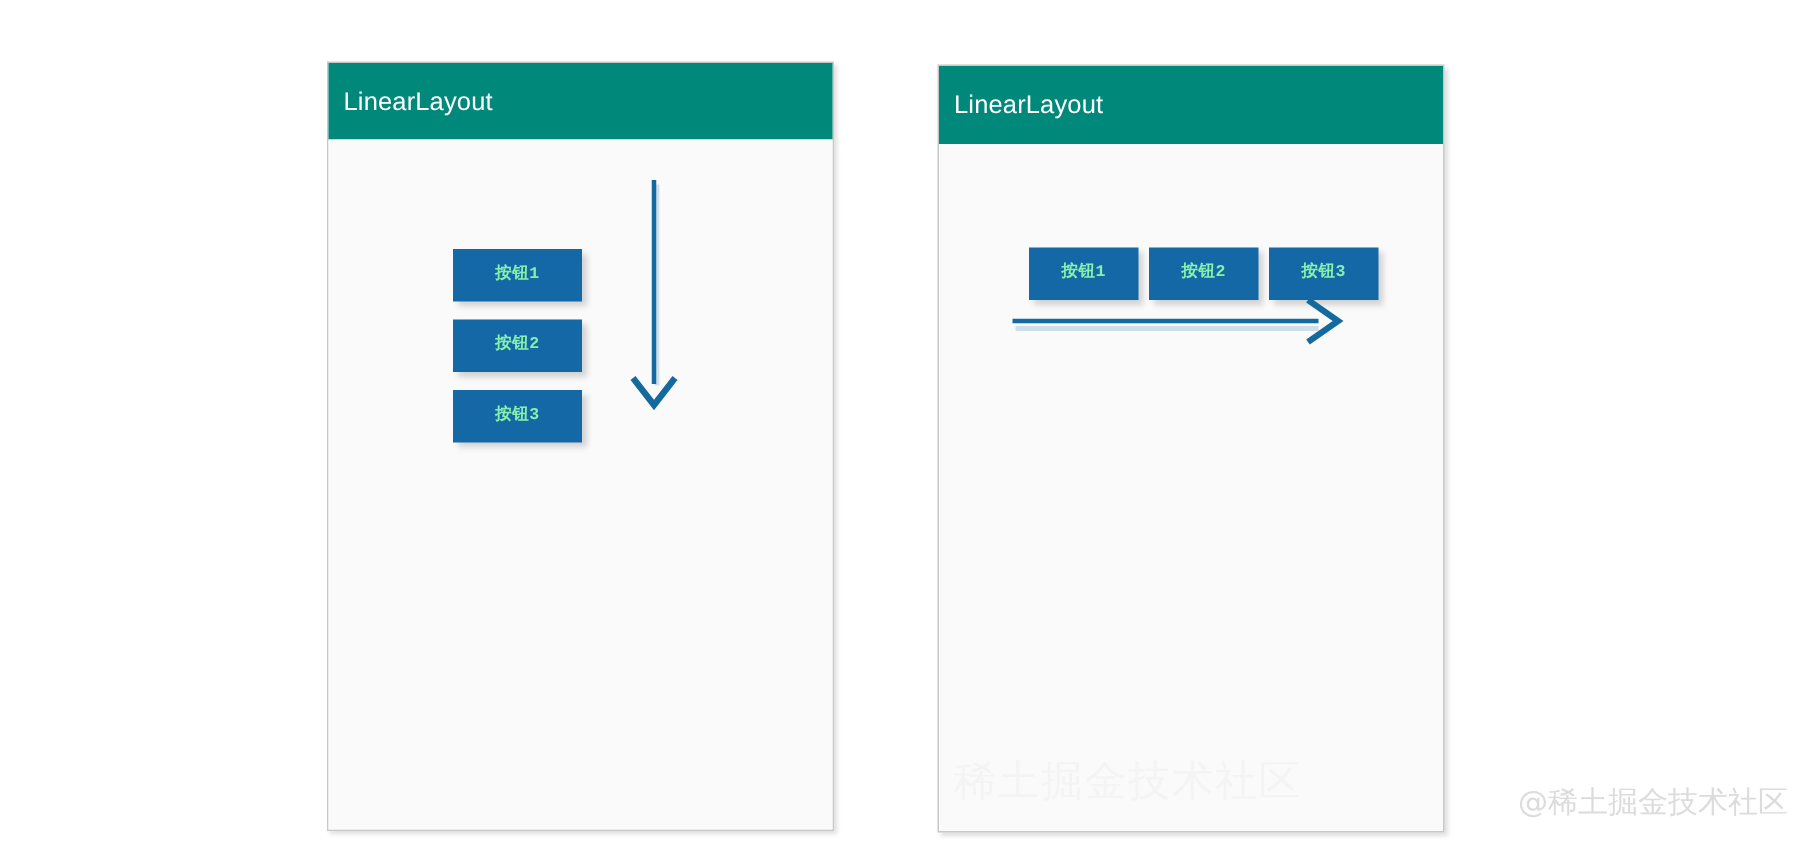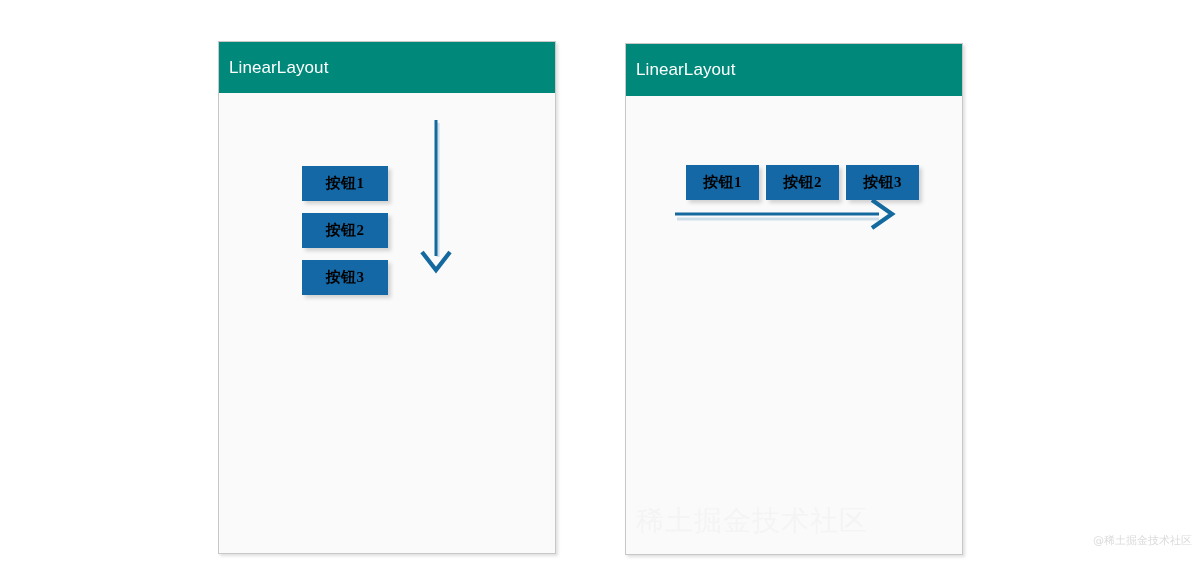--- a/index.html
+++ b/index.html
@@ -84,33 +84,33 @@
     background: #fafafa;
   }
 
   .panel-vertical .panel-body { top: 51px; }
   .panel-horizontal .panel-body { top: 52px; }
 
   
   .btn {
     position: absolute;
     background: #1468a6;
-    color: #000000;
-    font-size: 15px;
+    color: #86efac;
+    font-size: 11px;
     font-weight: bold;
     display: flex;
     align-items: center;
     justify-content: center;
     box-sizing: border-box;
     box-shadow: 3px 3px 4px rgba(0,0,0,0.16);
     border: 0;
     letter-spacing: 0.3px;
     line-height: 1;
     cursor: pointer;
-    font-family: Liberation Serif, serif;
+    font-family: Liberation Mono, monospace;
   }
 
   
   .btn-v1 { left: 83px; top: 73px;  width: 86px; height: 35px; }
   .btn-v2 { left: 83px; top: 120px; width: 86px; height: 35px; }
   .btn-v3 { left: 83px; top: 167px; width: 86px; height: 35px; }
 
   
   .btn-h1 { left: 60px;  top: 69px; width: 73px; height: 35px; }
   .btn-h2 { left: 140px; top: 69px; width: 73px; height: 35px; }
@@ -135,21 +135,21 @@
     width: 230px;
     height: 46px;
   }
 
   
   .watermark-corner {
     position: absolute;
     right: 12px;
     bottom: 18px;
     color: #dcdcdc;
-    font-size: 11px;
+    font-size: 20px;
     white-space: nowrap;
     font-family: "DejaVu Sans", sans-serif;
   }
 
   .watermark-faint {
     position: absolute;
     left: 622px;
     bottom: 26px;
     color: #f4f4f4;
     font-size: 28px;

